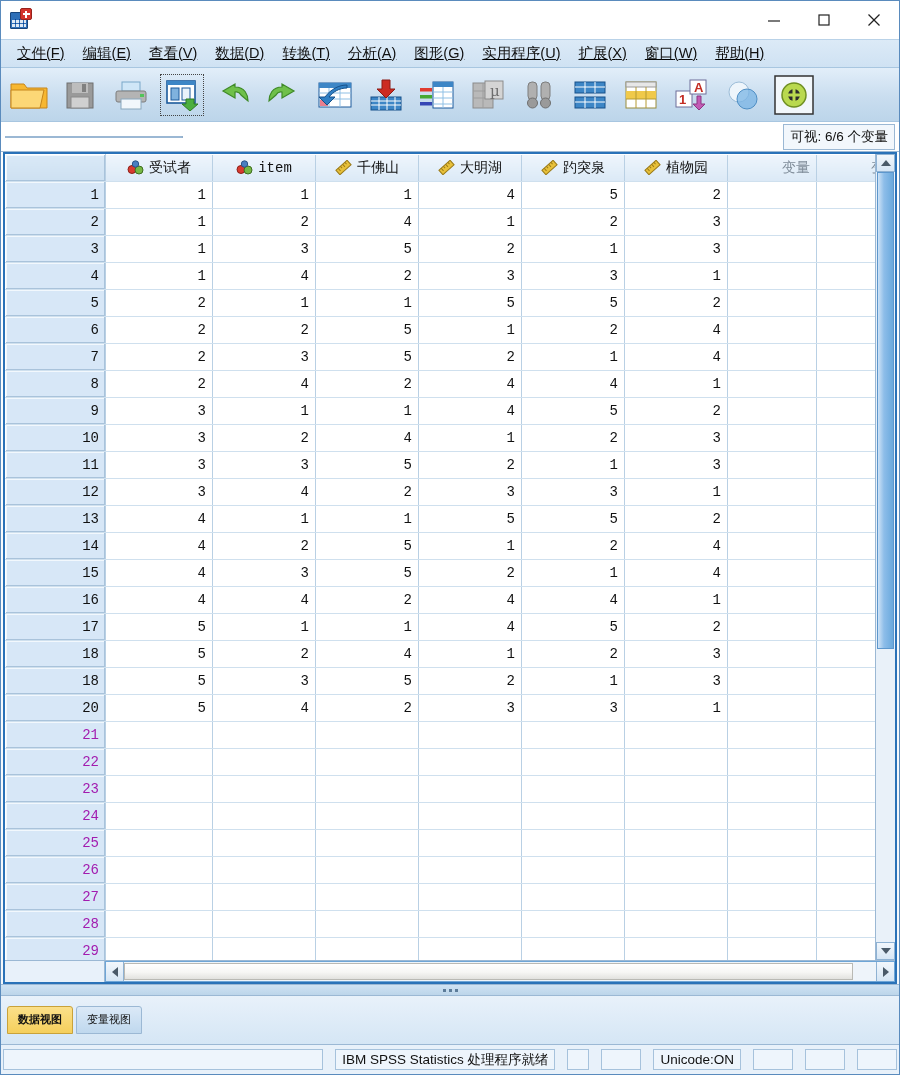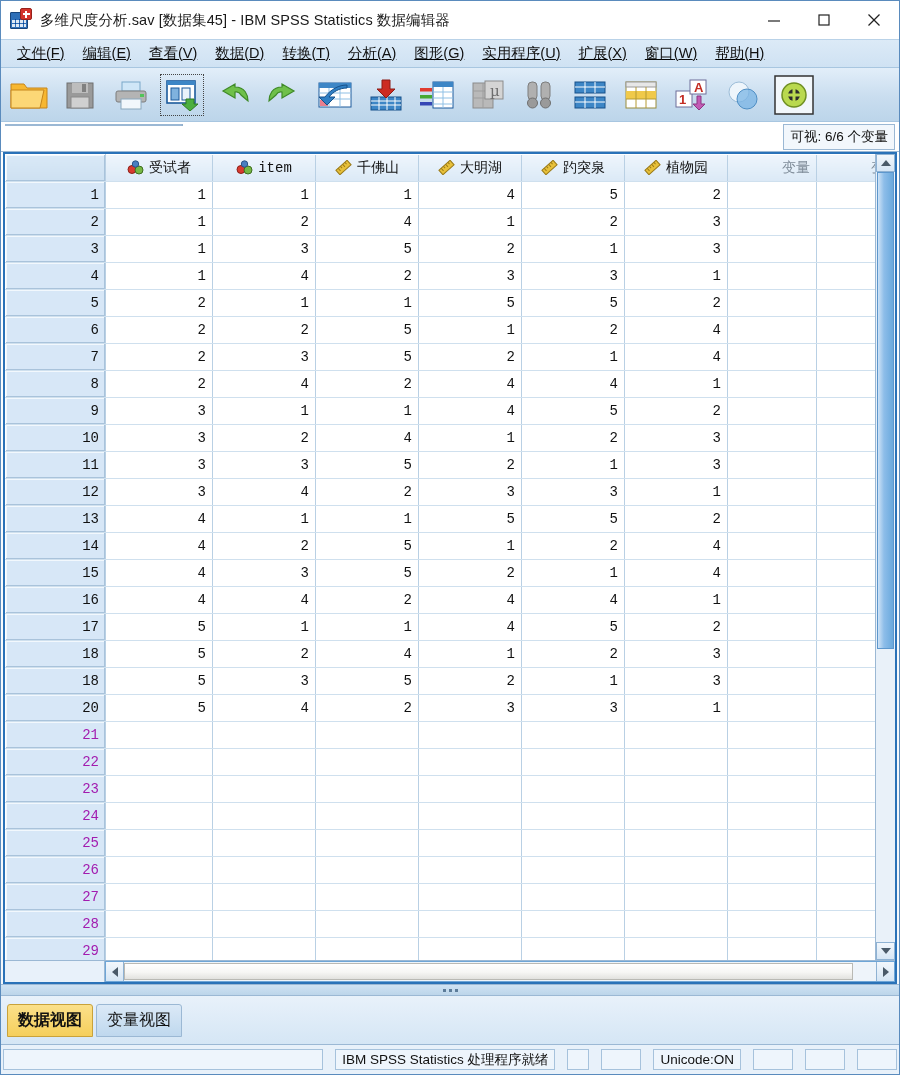--- a/index.html
+++ b/index.html
@@ -102,21 +102,21 @@
     width: 48px; height: 46px;
     display: flex; align-items: center; justify-content: center;
     position: relative;
   }
   .tb.active { outline: 1px dotted #444; outline-offset: -3px; }
   .tb svg { display: block; }
 
   
   .infostrip {
     height: 26px; flex: 0 0 30px;
-    display: flex; align-items: flex-start;
+    display: flex; align-items: center;
     background: #ffffff;
     border-bottom: 1px solid #9bb8d4;
     padding: 2px 0 2px 4px;
   }
   .cellref {
     width: 178px;
     background: #e8f0fa;
     border: 1px solid #9bb8d4;
     border-right: 2px solid #8fadc9;
   }
@@ -243,21 +243,21 @@
 
   
   .tabbar {
     height: 48px; flex: 0 0 48px;
     display: flex; align-items: center;
     background: linear-gradient(#e8f1fa, #d5e6f5);
     padding-left: 6px; gap: 3px;
   }
   .vtab {
     padding: 7px 10px 8px;
-    font-size: 16px; color: #111;
+    font-size: 11px; color: #111;
     border: 1px solid #9bb8d4;
     border-radius: 3px 3px 0 0;
     line-height: 1;
   }
   .vtab.active {
     background: linear-gradient(#fbe08a, #f5cf5c);
     border-color: #c9a23a;
     font-weight: bold;
   }
   .vtab.inactive { background: linear-gradient(#dbe9f7, #bfd8ee); }
@@ -285,21 +285,20 @@
 </head>
 <body>
 
 <div id="app">
 
   <div class="titlebar">
     <span class="app-icon">
       <span class="grid"></span>
         <span class="plus"></span>
     </span>
-    <span class="title-text">多维尺度分析.sav [数据集45] - IBM SPSS Statistics 数据编辑器</span>
     <div class="win-controls">
       <div class="win-btn">
         <svg width="16" height="16" viewBox="0 0 16 16">
             <line x1="2" y1="9" x2="14" y2="9" stroke="#222" stroke-width="1.2"></line>
           </svg>
       </div>
       <div class="win-btn">
         <svg width="16" height="16" viewBox="0 0 16 16">
             <rect x="3" y="3" width="10" height="10" fill="none" stroke="#222" stroke-width="1.2"></rect>
           </svg>

